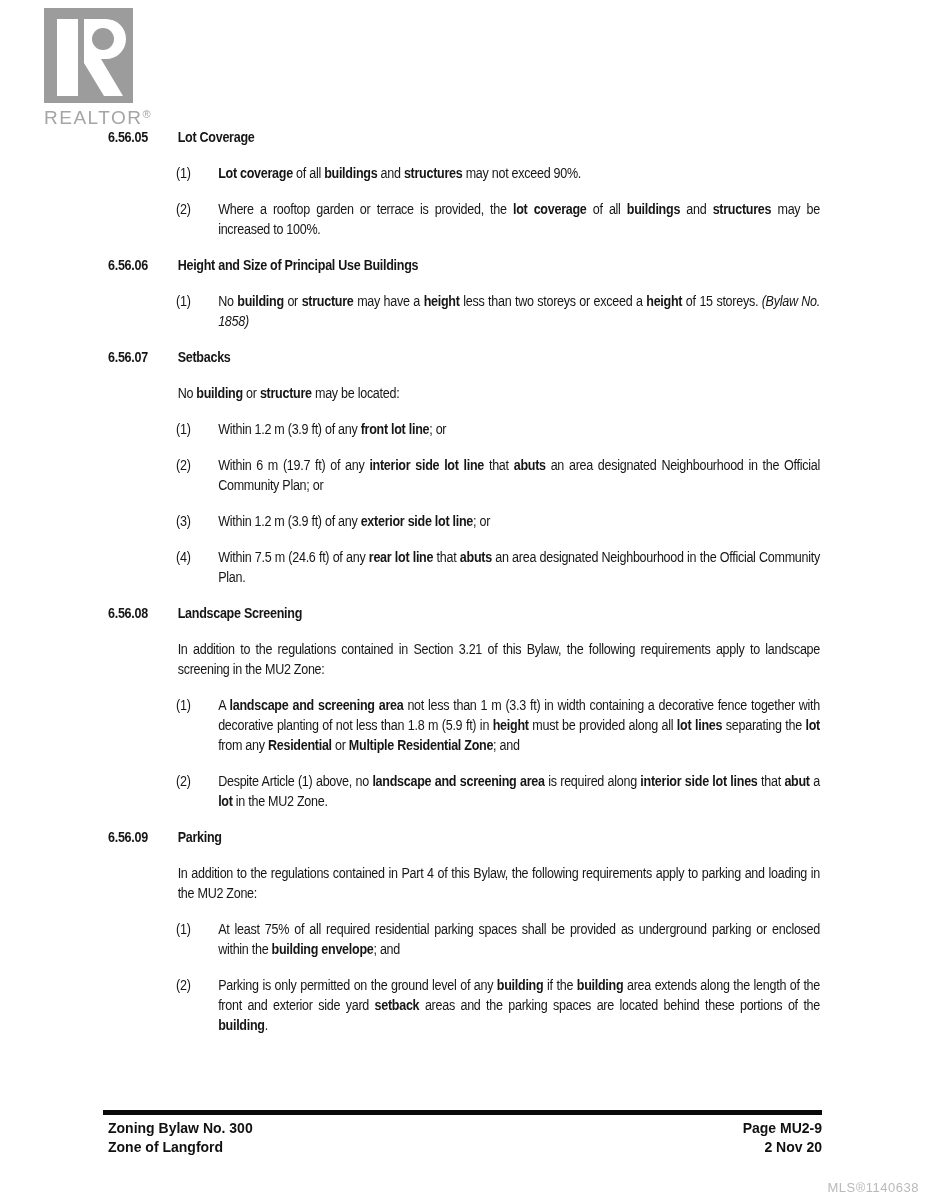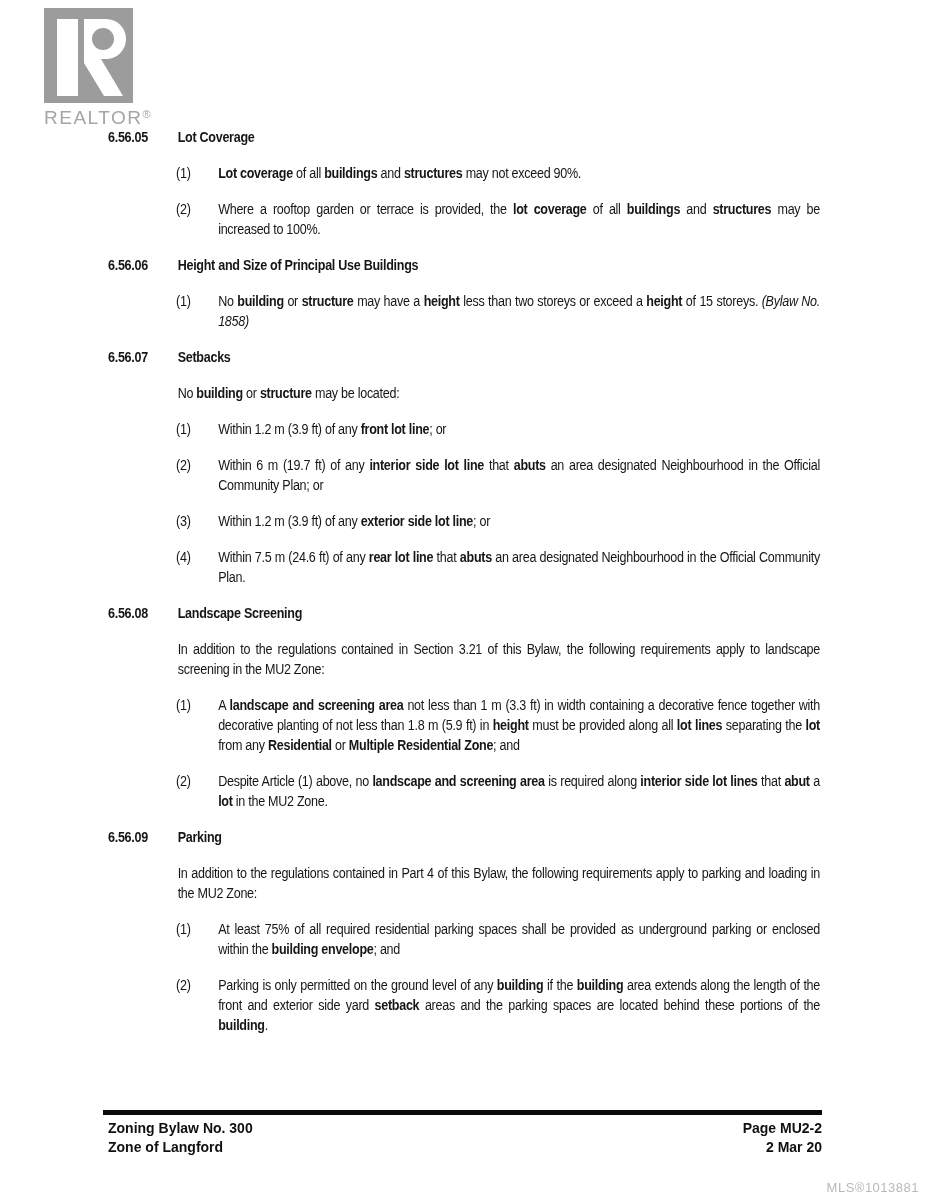--- a/index.html
+++ b/index.html
@@ -136,20 +136,20 @@
       </section>
     </main>
 
   <div class="footer-rule"></div>
   <footer class="footer-row">
     <div class="footer-col left">
       <div>Zoning Bylaw No. 300</div>
       <div>Zone of Langford</div>
     </div>
     <div class="footer-col right">
-      <div>Page MU2-2</div>
-      <div>2 Mar 20</div>
+      <div>Page MU2-9</div>
+      <div>2 Nov 20</div>
     </div>
   </footer>
 
-  <div class="watermark">MLS®1013881</div>
+  <div class="watermark">MLS®1140638</div>
 
 </div>
 
 </body></html>

